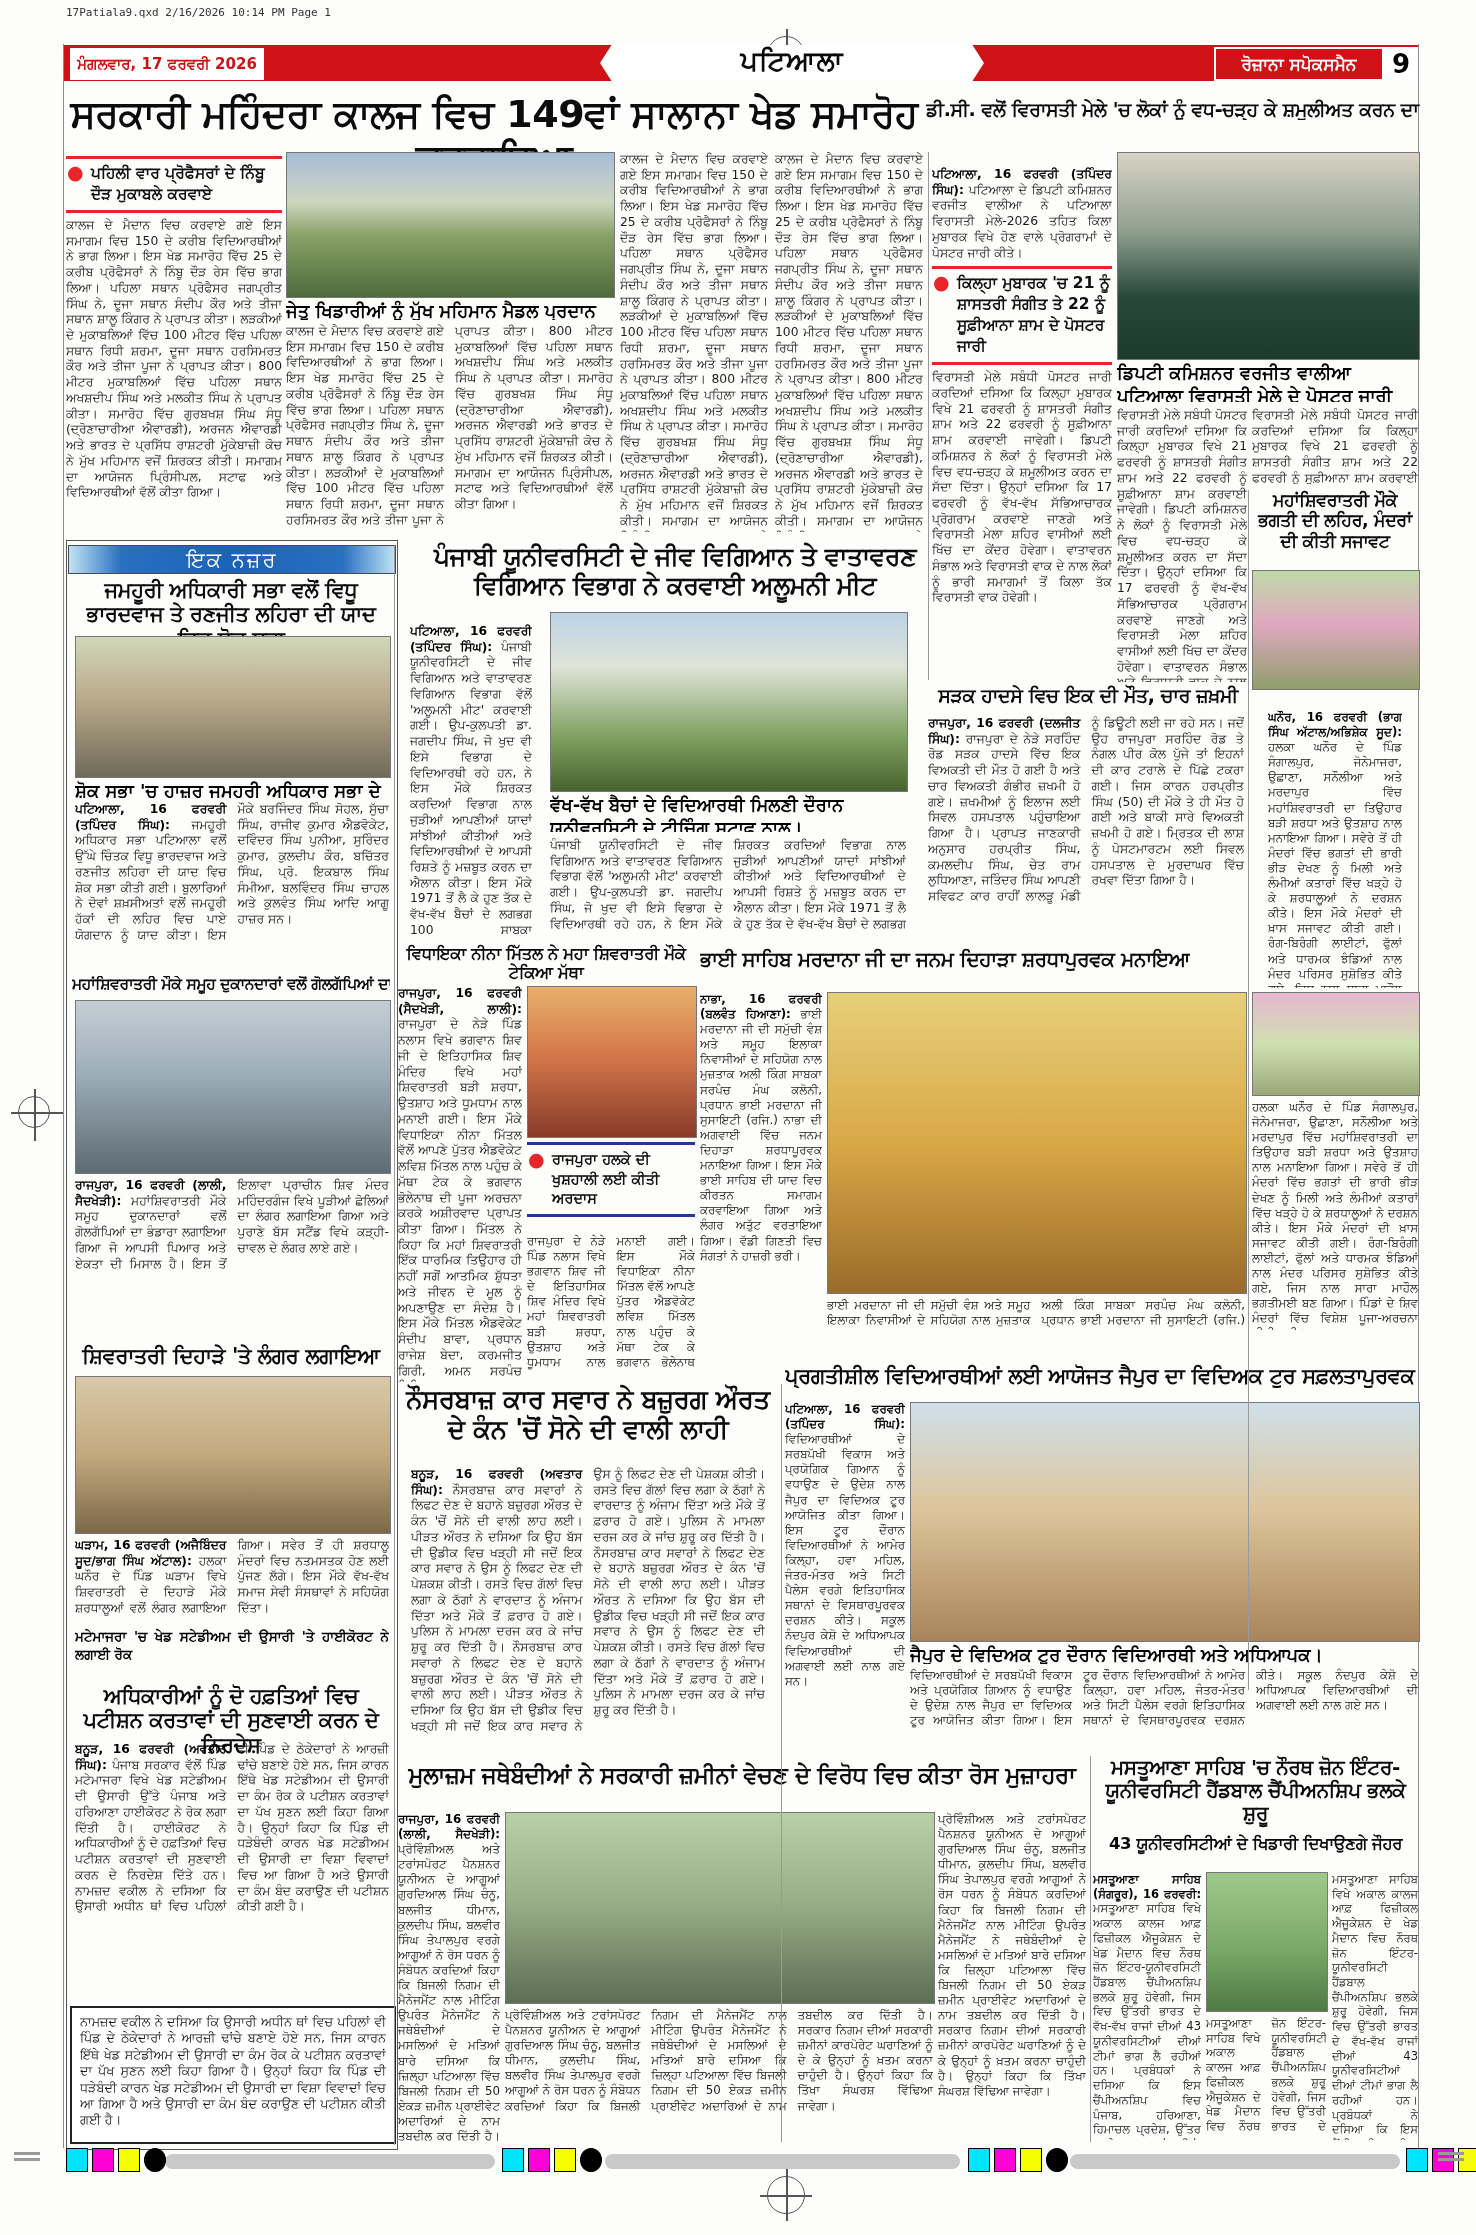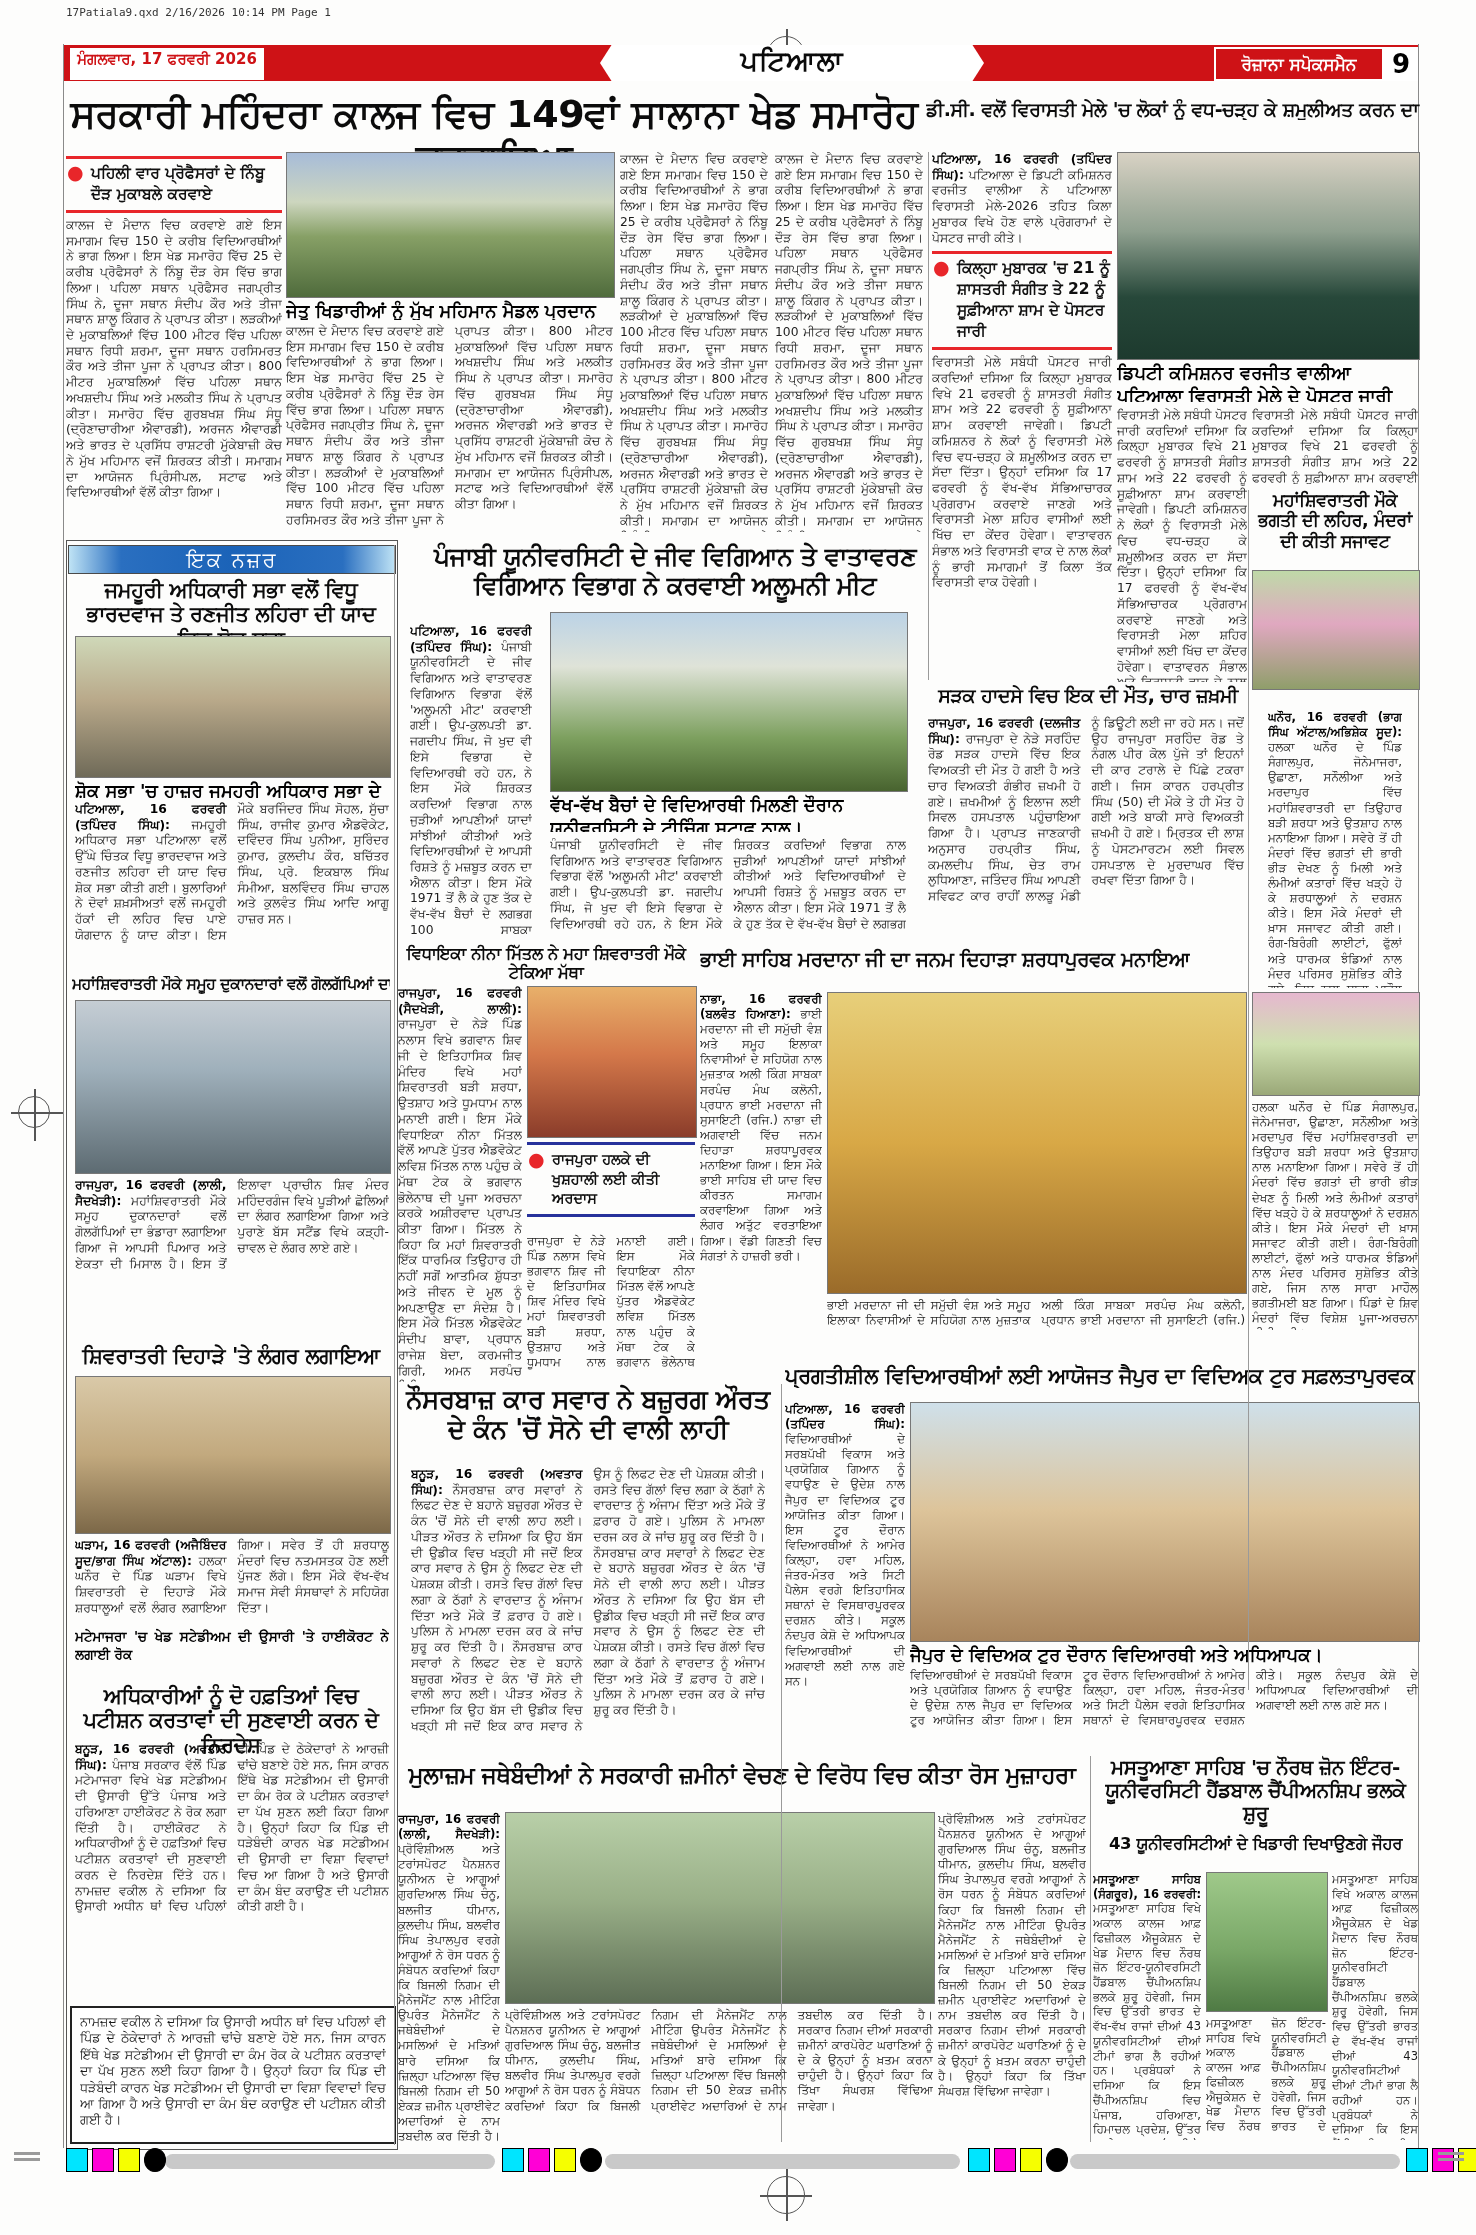--- a/index.html
+++ b/index.html
@@ -6,21 +6,21 @@
   body{width:1476px;height:2235px;position:relative;background:#fdfdfc;overflow:hidden;
        font-family:"DejaVu Sans","Liberation Sans",sans-serif;color:#1b1b1b}
   .abs{position:absolute}
   .frame-line{background:#8a8a8a}
   .print-info{font-family:"DejaVu Sans Mono","Liberation Mono",monospace;font-size:11px;color:#333}
   
   .masthead{background:#ce1216;display:flex;align-items:stretch}
   .mh-center{background:#ffffff;clip-path:polygon(3% 0,97% 0,100% 50%,97% 100%,3% 100%,0 50%);
              display:flex;justify-content:center}
   .mh-city{font-weight:800;font-size:27px;color:#0a0a0a;letter-spacing:1px}
-  .date-box{background:#fff;border:2px solid #fff;outline:1px solid #ce1216;display:flex;justify-content:center}
+  .date-box{background:#fff;border:2px solid #fff;outline:1px solid #ce1216;display:flex;align-items:center;justify-content:center}
   .date-box span{color:#ce1216;font-weight:700;font-size:15px}
   .paper-box{background:#ce1216;border:2px solid #fff;display:flex;align-items:center;justify-content:center}
   .paper-box span{color:#fff;font-weight:800;font-size:17px}
   .pageno-box{background:#fff;border:2px solid #fff;display:flex;align-items:center;justify-content:center}
   .pageno-box span{color:#000;font-weight:800;font-size:26px}
   
   .headline{font-weight:800;color:#0b0b0b;text-align:center;line-height:1.16;letter-spacing:-.4px}
   .body-text{font-size:12.3px;line-height:1.28;text-align:justify;color:#1b1b1b;overflow:hidden}
   .byline{font-weight:700;color:#000}
   .caption{font-weight:700;font-size:18px;line-height:1.25;color:#000;overflow:hidden}
@@ -100,21 +100,21 @@
   <div class="rrule" style="margin:5px 0"></div>
   <div class="body-text">ਕਾਲਜ ਦੇ ਮੈਦਾਨ ਵਿਚ ਕਰਵਾਏ ਗਏ ਇਸ ਸਮਾਗਮ ਵਿਚ 150 ਦੇ ਕਰੀਬ ਵਿਦਿਆਰਥੀਆਂ ਨੇ ਭਾਗ ਲਿਆ। ਇਸ ਖੇਡ ਸਮਾਰੋਹ ਵਿੱਚ 25 ਦੇ ਕਰੀਬ ਪ੍ਰੋਫੈਸਰਾਂ ਨੇ ਨਿੰਬੂ ਦੌੜ ਰੇਸ ਵਿੱਚ ਭਾਗ ਲਿਆ। ਪਹਿਲਾ ਸਥਾਨ ਪ੍ਰੋਫੈਸਰ ਜਗਪ੍ਰੀਤ ਸਿੰਘ ਨੇ, ਦੂਜਾ ਸਥਾਨ ਸੰਦੀਪ ਕੌਰ ਅਤੇ ਤੀਜਾ ਸਥਾਨ ਸ਼ਾਲੂ ਕਿੰਗਰ ਨੇ ਪ੍ਰਾਪਤ ਕੀਤਾ। ਲੜਕੀਆਂ ਦੇ ਮੁਕਾਬਲਿਆਂ ਵਿੱਚ 100 ਮੀਟਰ ਵਿੱਚ ਪਹਿਲਾ ਸਥਾਨ ਰਿਧੀ ਸ਼ਰਮਾ, ਦੂਜਾ ਸਥਾਨ ਹਰਸਿਮਰਤ ਕੌਰ ਅਤੇ ਤੀਜਾ ਪੂਜਾ ਨੇ ਪ੍ਰਾਪਤ ਕੀਤਾ। 800 ਮੀਟਰ ਮੁਕਾਬਲਿਆਂ ਵਿੱਚ ਪਹਿਲਾ ਸਥਾਨ ਅਖਸ਼ਦੀਪ ਸਿੰਘ ਅਤੇ ਮਲਕੀਤ ਸਿੰਘ ਨੇ ਪ੍ਰਾਪਤ ਕੀਤਾ। ਸਮਾਰੋਹ ਵਿੱਚ ਗੁਰਬਖਸ਼ ਸਿੰਘ ਸੰਧੂ (ਦ੍ਰੋਣਾਚਾਰੀਆ ਐਵਾਰਡੀ), ਅਰਜਨ ਐਵਾਰਡੀ ਅਤੇ ਭਾਰਤ ਦੇ ਪ੍ਰਸਿੱਧ ਰਾਸ਼ਟਰੀ ਮੁੱਕੇਬਾਜ਼ੀ ਕੋਚ ਨੇ ਮੁੱਖ ਮਹਿਮਾਨ ਵਜੋਂ ਸ਼ਿਰਕਤ ਕੀਤੀ। ਸਮਾਗਮ ਦਾ ਆਯੋਜਨ ਪ੍ਰਿੰਸੀਪਲ, ਸਟਾਫ ਅਤੇ ਵਿਦਿਆਰਥੀਆਂ ਵੱਲੋਂ ਕੀਤਾ ਗਿਆ।</div>
 </div>
 <div class="abs photo ph-sports" style="left:286px;top:152px;width:327px;height:144px"></div>
 <div class="abs caption" style="left:286px;top:300px;width:327px;height:20px">ਜੇਤੂ ਖਿਡਾਰੀਆਂ ਨੂੰ ਮੁੱਖ ਮਹਿਮਾਨ ਮੈਡਲ ਪ੍ਰਦਾਨ ਕਰਦੇ ਹੋਏ।</div>
 <div class="abs body-text cols2" style="left:286px;top:324px;width:327px;height:208px">ਕਾਲਜ ਦੇ ਮੈਦਾਨ ਵਿਚ ਕਰਵਾਏ ਗਏ ਇਸ ਸਮਾਗਮ ਵਿਚ 150 ਦੇ ਕਰੀਬ ਵਿਦਿਆਰਥੀਆਂ ਨੇ ਭਾਗ ਲਿਆ। ਇਸ ਖੇਡ ਸਮਾਰੋਹ ਵਿੱਚ 25 ਦੇ ਕਰੀਬ ਪ੍ਰੋਫੈਸਰਾਂ ਨੇ ਨਿੰਬੂ ਦੌੜ ਰੇਸ ਵਿੱਚ ਭਾਗ ਲਿਆ। ਪਹਿਲਾ ਸਥਾਨ ਪ੍ਰੋਫੈਸਰ ਜਗਪ੍ਰੀਤ ਸਿੰਘ ਨੇ, ਦੂਜਾ ਸਥਾਨ ਸੰਦੀਪ ਕੌਰ ਅਤੇ ਤੀਜਾ ਸਥਾਨ ਸ਼ਾਲੂ ਕਿੰਗਰ ਨੇ ਪ੍ਰਾਪਤ ਕੀਤਾ। ਲੜਕੀਆਂ ਦੇ ਮੁਕਾਬਲਿਆਂ ਵਿੱਚ 100 ਮੀਟਰ ਵਿੱਚ ਪਹਿਲਾ ਸਥਾਨ ਰਿਧੀ ਸ਼ਰਮਾ, ਦੂਜਾ ਸਥਾਨ ਹਰਸਿਮਰਤ ਕੌਰ ਅਤੇ ਤੀਜਾ ਪੂਜਾ ਨੇ ਪ੍ਰਾਪਤ ਕੀਤਾ। 800 ਮੀਟਰ ਮੁਕਾਬਲਿਆਂ ਵਿੱਚ ਪਹਿਲਾ ਸਥਾਨ ਅਖਸ਼ਦੀਪ ਸਿੰਘ ਅਤੇ ਮਲਕੀਤ ਸਿੰਘ ਨੇ ਪ੍ਰਾਪਤ ਕੀਤਾ। ਸਮਾਰੋਹ ਵਿੱਚ ਗੁਰਬਖਸ਼ ਸਿੰਘ ਸੰਧੂ (ਦ੍ਰੋਣਾਚਾਰੀਆ ਐਵਾਰਡੀ), ਅਰਜਨ ਐਵਾਰਡੀ ਅਤੇ ਭਾਰਤ ਦੇ ਪ੍ਰਸਿੱਧ ਰਾਸ਼ਟਰੀ ਮੁੱਕੇਬਾਜ਼ੀ ਕੋਚ ਨੇ ਮੁੱਖ ਮਹਿਮਾਨ ਵਜੋਂ ਸ਼ਿਰਕਤ ਕੀਤੀ। ਸਮਾਗਮ ਦਾ ਆਯੋਜਨ ਪ੍ਰਿੰਸੀਪਲ, ਸਟਾਫ ਅਤੇ ਵਿਦਿਆਰਥੀਆਂ ਵੱਲੋਂ ਕੀਤਾ ਗਿਆ।</div>
 <div class="abs body-text" style="left:620px;top:152px;width:148px;height:380px">ਕਾਲਜ ਦੇ ਮੈਦਾਨ ਵਿਚ ਕਰਵਾਏ ਗਏ ਇਸ ਸਮਾਗਮ ਵਿਚ 150 ਦੇ ਕਰੀਬ ਵਿਦਿਆਰਥੀਆਂ ਨੇ ਭਾਗ ਲਿਆ। ਇਸ ਖੇਡ ਸਮਾਰੋਹ ਵਿੱਚ 25 ਦੇ ਕਰੀਬ ਪ੍ਰੋਫੈਸਰਾਂ ਨੇ ਨਿੰਬੂ ਦੌੜ ਰੇਸ ਵਿੱਚ ਭਾਗ ਲਿਆ। ਪਹਿਲਾ ਸਥਾਨ ਪ੍ਰੋਫੈਸਰ ਜਗਪ੍ਰੀਤ ਸਿੰਘ ਨੇ, ਦੂਜਾ ਸਥਾਨ ਸੰਦੀਪ ਕੌਰ ਅਤੇ ਤੀਜਾ ਸਥਾਨ ਸ਼ਾਲੂ ਕਿੰਗਰ ਨੇ ਪ੍ਰਾਪਤ ਕੀਤਾ। ਲੜਕੀਆਂ ਦੇ ਮੁਕਾਬਲਿਆਂ ਵਿੱਚ 100 ਮੀਟਰ ਵਿੱਚ ਪਹਿਲਾ ਸਥਾਨ ਰਿਧੀ ਸ਼ਰਮਾ, ਦੂਜਾ ਸਥਾਨ ਹਰਸਿਮਰਤ ਕੌਰ ਅਤੇ ਤੀਜਾ ਪੂਜਾ ਨੇ ਪ੍ਰਾਪਤ ਕੀਤਾ। 800 ਮੀਟਰ ਮੁਕਾਬਲਿਆਂ ਵਿੱਚ ਪਹਿਲਾ ਸਥਾਨ ਅਖਸ਼ਦੀਪ ਸਿੰਘ ਅਤੇ ਮਲਕੀਤ ਸਿੰਘ ਨੇ ਪ੍ਰਾਪਤ ਕੀਤਾ। ਸਮਾਰੋਹ ਵਿੱਚ ਗੁਰਬਖਸ਼ ਸਿੰਘ ਸੰਧੂ (ਦ੍ਰੋਣਾਚਾਰੀਆ ਐਵਾਰਡੀ), ਅਰਜਨ ਐਵਾਰਡੀ ਅਤੇ ਭਾਰਤ ਦੇ ਪ੍ਰਸਿੱਧ ਰਾਸ਼ਟਰੀ ਮੁੱਕੇਬਾਜ਼ੀ ਕੋਚ ਨੇ ਮੁੱਖ ਮਹਿਮਾਨ ਵਜੋਂ ਸ਼ਿਰਕਤ ਕੀਤੀ। ਸਮਾਗਮ ਦਾ ਆਯੋਜਨ ਪ੍ਰਿੰਸੀਪਲ, ਸਟਾਫ ਅਤੇ ਵਿਦਿਆਰਥੀਆਂ ਵੱਲੋਂ ਕੀਤਾ ਗਿਆ।</div>
 <div class="abs body-text" style="left:775px;top:152px;width:148px;height:380px">ਕਾਲਜ ਦੇ ਮੈਦਾਨ ਵਿਚ ਕਰਵਾਏ ਗਏ ਇਸ ਸਮਾਗਮ ਵਿਚ 150 ਦੇ ਕਰੀਬ ਵਿਦਿਆਰਥੀਆਂ ਨੇ ਭਾਗ ਲਿਆ। ਇਸ ਖੇਡ ਸਮਾਰੋਹ ਵਿੱਚ 25 ਦੇ ਕਰੀਬ ਪ੍ਰੋਫੈਸਰਾਂ ਨੇ ਨਿੰਬੂ ਦੌੜ ਰੇਸ ਵਿੱਚ ਭਾਗ ਲਿਆ। ਪਹਿਲਾ ਸਥਾਨ ਪ੍ਰੋਫੈਸਰ ਜਗਪ੍ਰੀਤ ਸਿੰਘ ਨੇ, ਦੂਜਾ ਸਥਾਨ ਸੰਦੀਪ ਕੌਰ ਅਤੇ ਤੀਜਾ ਸਥਾਨ ਸ਼ਾਲੂ ਕਿੰਗਰ ਨੇ ਪ੍ਰਾਪਤ ਕੀਤਾ। ਲੜਕੀਆਂ ਦੇ ਮੁਕਾਬਲਿਆਂ ਵਿੱਚ 100 ਮੀਟਰ ਵਿੱਚ ਪਹਿਲਾ ਸਥਾਨ ਰਿਧੀ ਸ਼ਰਮਾ, ਦੂਜਾ ਸਥਾਨ ਹਰਸਿਮਰਤ ਕੌਰ ਅਤੇ ਤੀਜਾ ਪੂਜਾ ਨੇ ਪ੍ਰਾਪਤ ਕੀਤਾ। 800 ਮੀਟਰ ਮੁਕਾਬਲਿਆਂ ਵਿੱਚ ਪਹਿਲਾ ਸਥਾਨ ਅਖਸ਼ਦੀਪ ਸਿੰਘ ਅਤੇ ਮਲਕੀਤ ਸਿੰਘ ਨੇ ਪ੍ਰਾਪਤ ਕੀਤਾ। ਸਮਾਰੋਹ ਵਿੱਚ ਗੁਰਬਖਸ਼ ਸਿੰਘ ਸੰਧੂ (ਦ੍ਰੋਣਾਚਾਰੀਆ ਐਵਾਰਡੀ), ਅਰਜਨ ਐਵਾਰਡੀ ਅਤੇ ਭਾਰਤ ਦੇ ਪ੍ਰਸਿੱਧ ਰਾਸ਼ਟਰੀ ਮੁੱਕੇਬਾਜ਼ੀ ਕੋਚ ਨੇ ਮੁੱਖ ਮਹਿਮਾਨ ਵਜੋਂ ਸ਼ਿਰਕਤ ਕੀਤੀ। ਸਮਾਗਮ ਦਾ ਆਯੋਜਨ ਪ੍ਰਿੰਸੀਪਲ, ਸਟਾਫ ਅਤੇ ਵਿਦਿਆਰਥੀਆਂ ਵੱਲੋਂ ਕੀਤਾ ਗਿਆ। ਕਾਲਜ ਦੇ ਮੈਦਾਨ ਵਿਚ ਕਰਵਾਏ ਗਏ ਇਸ ਸਮਾਗਮ ਵਿਚ 150 ਦੇ ਕਰੀਬ ਵਿਦਿਆਰਥੀਆਂ ਨੇ ਭਾਗ ਲਿਆ। ਇਸ ਖੇਡ ਸਮਾਰੋਹ ਵਿੱਚ 25 ਦੇ ਕਰੀਬ ਪ੍ਰੋਫੈਸਰਾਂ ਨੇ ਨਿੰਬੂ ਦੌੜ ਰੇਸ ਵਿੱਚ ਭਾਗ ਲਿਆ। ਪਹਿਲਾ ਸਥਾਨ ਪ੍ਰੋਫੈਸਰ ਜਗਪ੍ਰੀਤ ਸਿੰਘ ਨੇ, ਦੂਜਾ ਸਥਾਨ ਸੰਦੀਪ ਕੌਰ ਅਤੇ ਤੀਜਾ ਸਥਾਨ ਸ਼ਾਲੂ ਕਿੰਗਰ ਨੇ ਪ੍ਰਾਪਤ ਕੀਤਾ। ਲੜਕੀਆਂ ਦੇ ਮੁਕਾਬਲਿਆਂ ਵਿੱਚ 100 ਮੀਟਰ ਵਿੱਚ ਪਹਿਲਾ ਸਥਾਨ ਰਿਧੀ ਸ਼ਰਮਾ, ਦੂਜਾ ਸਥਾਨ ਹਰਸਿਮਰਤ ਕੌਰ ਅਤੇ ਤੀਜਾ ਪੂਜਾ ਨੇ ਪ੍ਰਾਪਤ ਕੀਤਾ। 800 ਮੀਟਰ ਮੁਕਾਬਲਿਆਂ ਵਿੱਚ ਪਹਿਲਾ ਸਥਾਨ ਅਖਸ਼ਦੀਪ ਸਿੰਘ ਅਤੇ ਮਲਕੀਤ ਸਿੰਘ ਨੇ ਪ੍ਰਾਪਤ ਕੀਤਾ। ਸਮਾਰੋਹ ਵਿੱਚ ਗੁਰਬਖਸ਼ ਸਿੰਘ ਸੰਧੂ (ਦ੍ਰੋਣਾਚਾਰੀਆ ਐਵਾਰਡੀ), ਅਰਜਨ ਐਵਾਰਡੀ ਅਤੇ ਭਾਰਤ ਦੇ ਪ੍ਰਸਿੱਧ ਰਾਸ਼ਟਰੀ ਮੁੱਕੇਬਾਜ਼ੀ ਕੋਚ ਨੇ ਮੁੱਖ ਮਹਿਮਾਨ ਵਜੋਂ ਸ਼ਿਰਕਤ ਕੀਤੀ। ਸਮਾਗਮ ਦਾ ਆਯੋਜਨ ਪ੍ਰਿੰਸੀਪਲ, ਸਟਾਫ ਅਤੇ ਵਿਦਿਆਰਥੀਆਂ ਵੱਲੋਂ ਕੀਤਾ ਗਿਆ। ਕਾਲਜ ਦੇ ਮੈਦਾਨ ਵਿਚ ਕਰਵਾਏ ਗਏ ਇਸ ਸਮਾਗਮ ਵਿਚ 150 ਦੇ ਕਰੀਬ ਵਿਦਿਆਰਥੀਆਂ ਨੇ ਭਾਗ ਲਿਆ। ਇਸ ਖੇਡ ਸਮਾਰੋਹ ਵਿੱਚ 25 ਦੇ ਕਰੀਬ ਪ੍ਰੋਫੈਸਰਾਂ ਨੇ ਨਿੰਬੂ ਦੌੜ ਰੇਸ ਵਿੱਚ ਭਾਗ ਲਿਆ। ਪਹਿਲਾ ਸਥਾਨ ਪ੍ਰੋਫੈਸਰ ਜਗਪ੍ਰੀਤ ਸਿੰਘ ਨੇ, ਦੂਜਾ ਸਥਾਨ ਸੰਦੀਪ ਕੌਰ ਅਤੇ ਤੀਜਾ ਸਥਾਨ ਸ਼ਾਲੂ ਕਿੰਗਰ ਨੇ ਪ੍ਰਾਪਤ ਕੀਤਾ। ਲੜਕੀਆਂ ਦੇ ਮੁਕਾਬਲਿਆਂ ਵਿੱਚ 100 ਮੀਟਰ ਵਿੱਚ ਪਹਿਲਾ ਸਥਾਨ ਰਿਧੀ ਸ਼ਰਮਾ, ਦੂਜਾ ਸਥਾਨ ਹਰਸਿਮਰਤ ਕੌਰ ਅਤੇ ਤੀਜਾ ਪੂਜਾ ਨੇ ਪ੍ਰਾਪਤ ਕੀਤਾ। 800 ਮੀਟਰ ਮੁਕਾਬਲਿਆਂ ਵਿੱਚ ਪਹਿਲਾ ਸਥਾਨ ਅਖਸ਼ਦੀਪ ਸਿੰਘ ਅਤੇ ਮਲਕੀਤ ਸਿੰਘ ਨੇ ਪ੍ਰਾਪਤ ਕੀਤਾ। ਸਮਾਰੋਹ ਵਿੱਚ ਗੁਰਬਖਸ਼ ਸਿੰਘ ਸੰਧੂ (ਦ੍ਰੋਣਾਚਾਰੀਆ ਐਵਾਰਡੀ), ਅਰਜਨ ਐਵਾਰਡੀ ਅਤੇ ਭਾਰਤ ਦੇ ਪ੍ਰਸਿੱਧ ਰਾਸ਼ਟਰੀ ਮੁੱਕੇਬਾਜ਼ੀ ਕੋਚ ਨੇ ਮੁੱਖ ਮਹਿਮਾਨ ਵਜੋਂ ਸ਼ਿਰਕਤ ਕੀਤੀ। ਸਮਾਗਮ ਦਾ ਆਯੋਜਨ ਪ੍ਰਿੰਸੀਪਲ, ਸਟਾਫ ਅਤੇ ਵਿਦਿਆਰਥੀਆਂ ਵੱਲੋਂ ਕੀਤਾ ਗਿਆ।</div>
 
 <div class="abs" style="left:932px;top:152px;width:180px;height:530px;overflow:hidden">
-  <p class="body-text" style="margin:0 0 5px 0">
+  <p class="body-text" style="margin:15px 0 5px 0">
     <span class="byline">ਪਟਿਆਲਾ, 16 ਫਰਵਰੀ (ਤਪਿੰਦਰ ਸਿੰਘ):</span>
     <span>ਪਟਿਆਲਾ ਦੇ ਡਿਪਟੀ ਕਮਿਸ਼ਨਰ ਵਰਜੀਤ ਵਾਲੀਆ ਨੇ ਪਟਿਆਲਾ ਵਿਰਾਸਤੀ ਮੇਲੇ-2026 ਤਹਿਤ ਕਿਲਾ ਮੁਬਾਰਕ ਵਿਖੇ ਹੋਣ ਵਾਲੇ ਪ੍ਰੋਗਰਾਮਾਂ ਦੇ ਪੋਸਟਰ ਜਾਰੀ ਕੀਤੇ।</span>
   </p>
   <div class="rrule" style="margin:4px 0"></div>
   <div class="quote">
     <span class="bullet">●</span>
     <span>ਕਿਲ੍ਹਾ ਮੁਬਾਰਕ 'ਚ 21 ਨੂੰ ਸ਼ਾਸਤਰੀ ਸੰਗੀਤ ਤੇ 22 ਨੂੰ ਸੂਫ਼ੀਆਨਾ ਸ਼ਾਮ ਦੇ ਪੋਸਟਰ ਜਾਰੀ</span>
   </div>
   <div class="rrule" style="margin:5px 0"></div>
   <div class="body-text">ਵਿਰਾਸਤੀ ਮੇਲੇ ਸਬੰਧੀ ਪੋਸਟਰ ਜਾਰੀ ਕਰਦਿਆਂ ਦਸਿਆ ਕਿ ਕਿਲ੍ਹਾ ਮੁਬਾਰਕ ਵਿਖੇ 21 ਫਰਵਰੀ ਨੂੰ ਸ਼ਾਸਤਰੀ ਸੰਗੀਤ ਸ਼ਾਮ ਅਤੇ 22 ਫਰਵਰੀ ਨੂੰ ਸੂਫ਼ੀਆਨਾ ਸ਼ਾਮ ਕਰਵਾਈ ਜਾਵੇਗੀ। ਡਿਪਟੀ ਕਮਿਸ਼ਨਰ ਨੇ ਲੋਕਾਂ ਨੂੰ ਵਿਰਾਸਤੀ ਮੇਲੇ ਵਿਚ ਵਧ-ਚੜ੍ਹ ਕੇ ਸ਼ਮੂਲੀਅਤ ਕਰਨ ਦਾ ਸੱਦਾ ਦਿੱਤਾ। ਉਨ੍ਹਾਂ ਦਸਿਆ ਕਿ 17 ਫਰਵਰੀ ਨੂੰ ਵੱਖ-ਵੱਖ ਸੱਭਿਆਚਾਰਕ ਪ੍ਰੋਗਰਾਮ ਕਰਵਾਏ ਜਾਣਗੇ ਅਤੇ ਵਿਰਾਸਤੀ ਮੇਲਾ ਸ਼ਹਿਰ ਵਾਸੀਆਂ ਲਈ ਖਿੱਚ ਦਾ ਕੇਂਦਰ ਹੋਵੇਗਾ। ਵਾਤਾਵਰਨ ਸੰਭਾਲ ਅਤੇ ਵਿਰਾਸਤੀ ਵਾਕ ਦੇ ਨਾਲ ਲੋਕਾਂ ਨੂੰ ਭਾਰੀ ਸਮਾਗਮਾਂ ਤੋਂ ਕਿਲਾ ਤੱਕ ਵਿਰਾਸਤੀ ਵਾਕ ਹੋਵੇਗੀ।</div>

